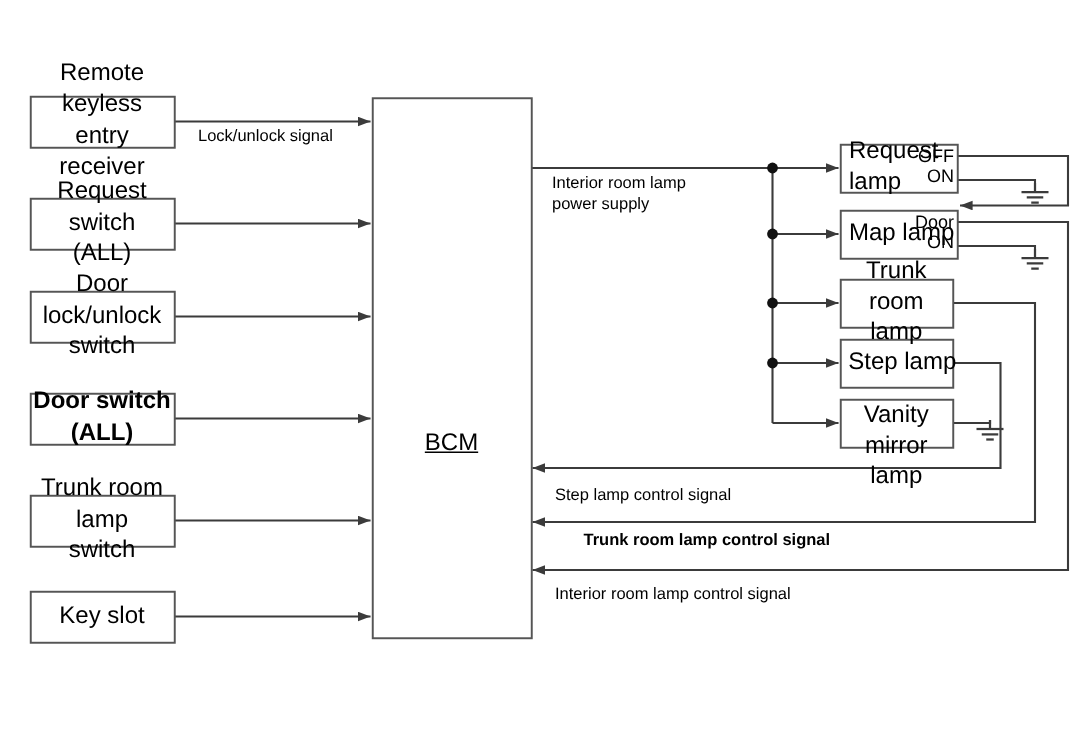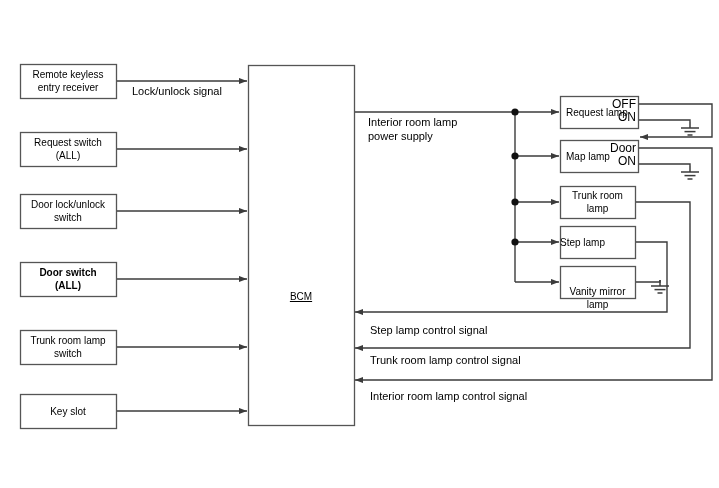--- a/index.html
+++ b/index.html
@@ -1,20 +1,20 @@
 <!DOCTYPE html>
 <html><head>
 <meta charset="utf-8">
 <style>
   html,body{margin:0;padding:0;background:#ffffff;}
   body{font-family:"Liberation Sans","DejaVu Sans",sans-serif;}
   #stage{position:relative;width:719px;height:488px;background:#ffffff;overflow:hidden;}
   #stage svg{position:absolute;left:0;top:0;}
   .lbl{position:absolute;font-size:11px;color:#000;line-height:1.25;white-space:pre;}
-  .boxlbl{position:absolute;font-size:10px;color:#000;line-height:1.3;text-align:center;
+  .boxlbl{position:absolute;font-size:16px;color:#000;line-height:1.3;text-align:center;
           display:flex;align-items:center;justify-content:center;white-space:pre-line;}
   .termlbl{position:absolute;font-size:12px;color:#000;line-height:1.1;text-align:right;white-space:pre;}
 </style>
 </head>
 <body>
 
 <div id="stage">
 
   <svg id="wires" width="719" height="488" xmlns="http://www.w3.org/2000/svg">
     <defs>
@@ -103,20 +103,20 @@
       <div class="lbl" style="left: 368px; top: 116px; white-space: pre;">Interior room lamp
 power supply</div>
       <div class="boxlbl" style="left: 560px; top: 96px; width: 72px; height: 32px; justify-content: flex-start; padding-left: 6px; text-align: left;">Request lamp</div>
       <div class="termlbl" style="left: 596px; top: 98px; width: 40px;">OFF
 ON</div>
       <div class="boxlbl" style="left: 560px; top: 140px; width: 72px; height: 32px; justify-content: flex-start; padding-left: 6px; text-align: left;">Map lamp</div>
       <div class="termlbl" style="left: 596px; top: 142px; width: 40px;">Door
 ON</div>
       <div class="boxlbl" style="left: 560px; top: 186px; width: 75px; height: 32px;">Trunk room
 lamp</div>
-      <div class="boxlbl" style="left: 545px; top: 226px; width: 75px; height: 32px; text-align: center;">Step lamp</div>
+      <div class="boxlbl" style="left: 564px; top: 226px; width: 75px; height: 32px; text-align: center;">Step lamp</div>
       <div class="boxlbl" style="left: 560px; top: 266px; width: 75px; height: 32px; margin-top: 16px;">Vanity mirror
 lamp</div>
       <div class="lbl" style="left: 370px; top: 390px;">Interior room lamp control signal</div>
-      <div class="lbl" style="left: 370px; top: 354px;">Trunk room lamp control signal</div>
+      <div class="lbl" style="left: 389px; top: 354px; font-weight: bold;">Trunk room lamp control signal</div>
       <div class="lbl" style="left: 370px; top: 324px;">Step lamp control signal</div>
     </div>
 </div>
 
 </body></html>

